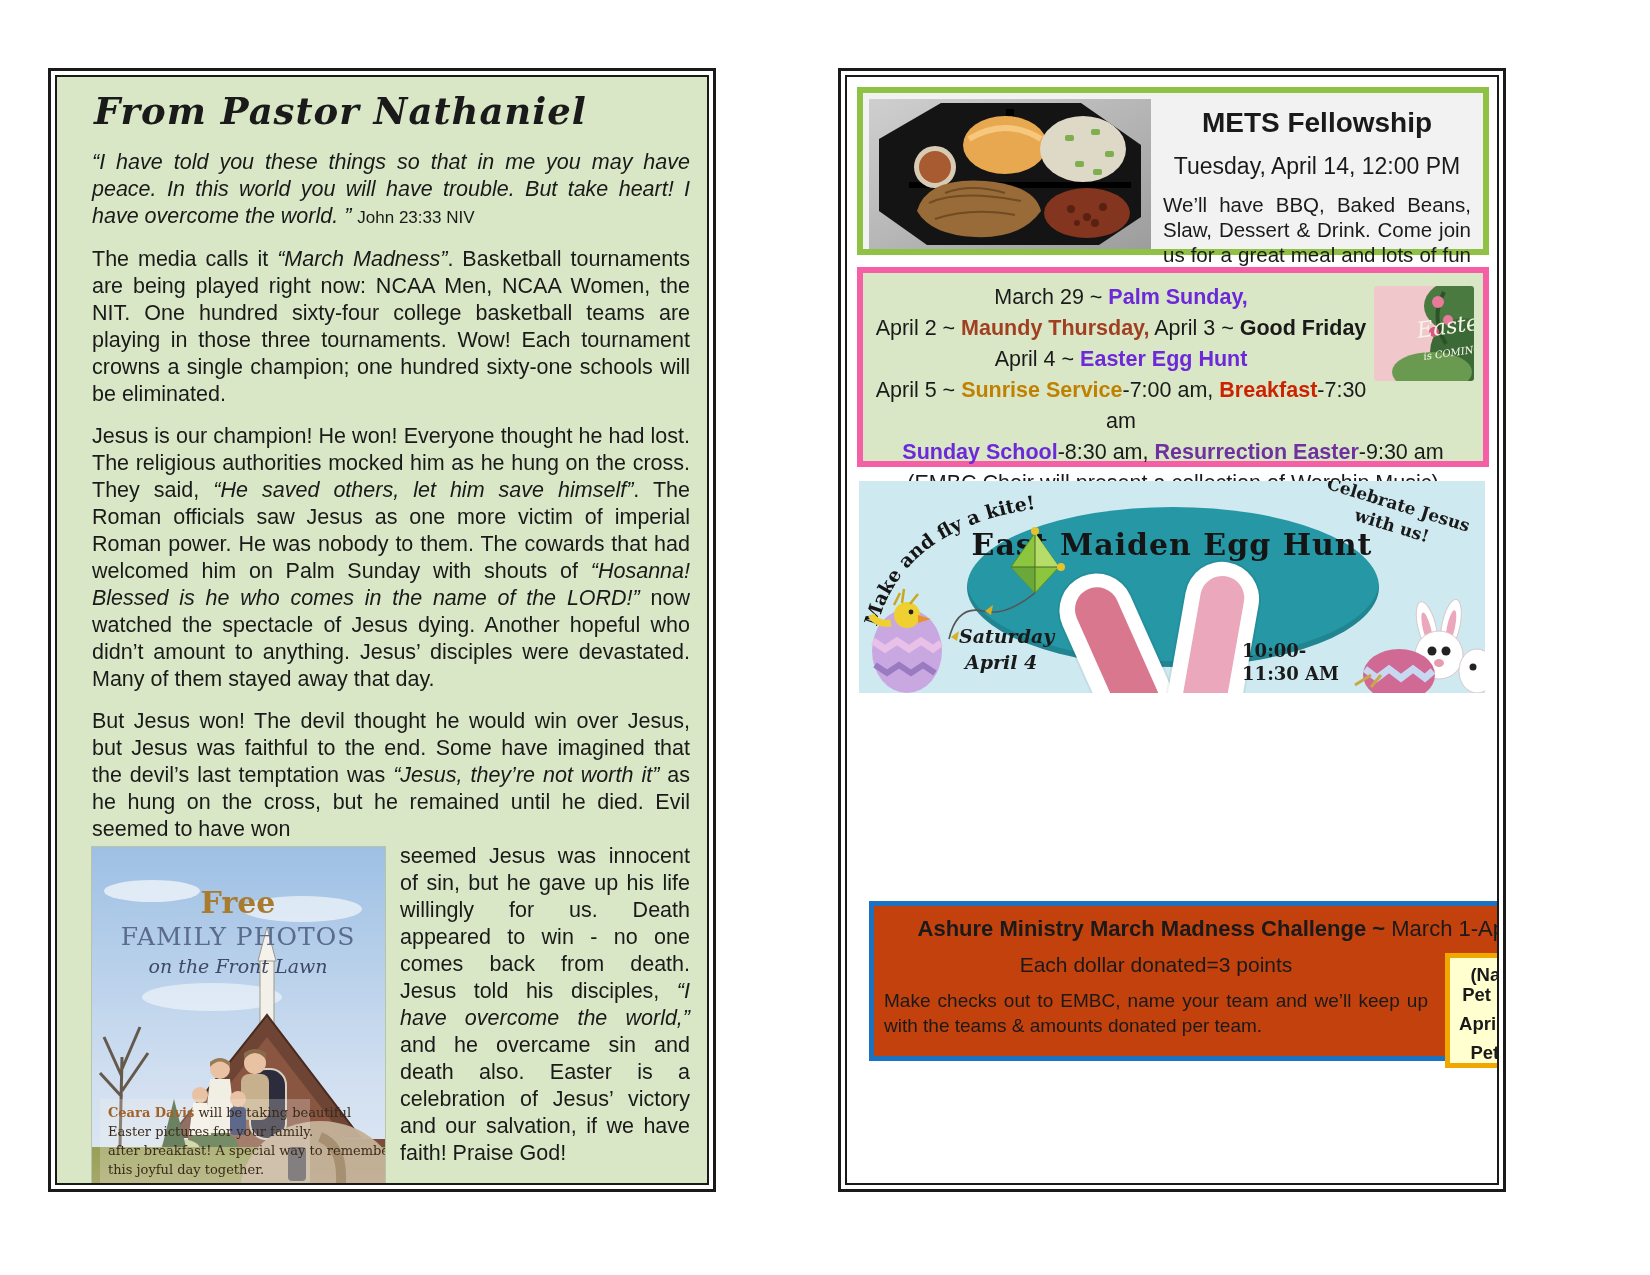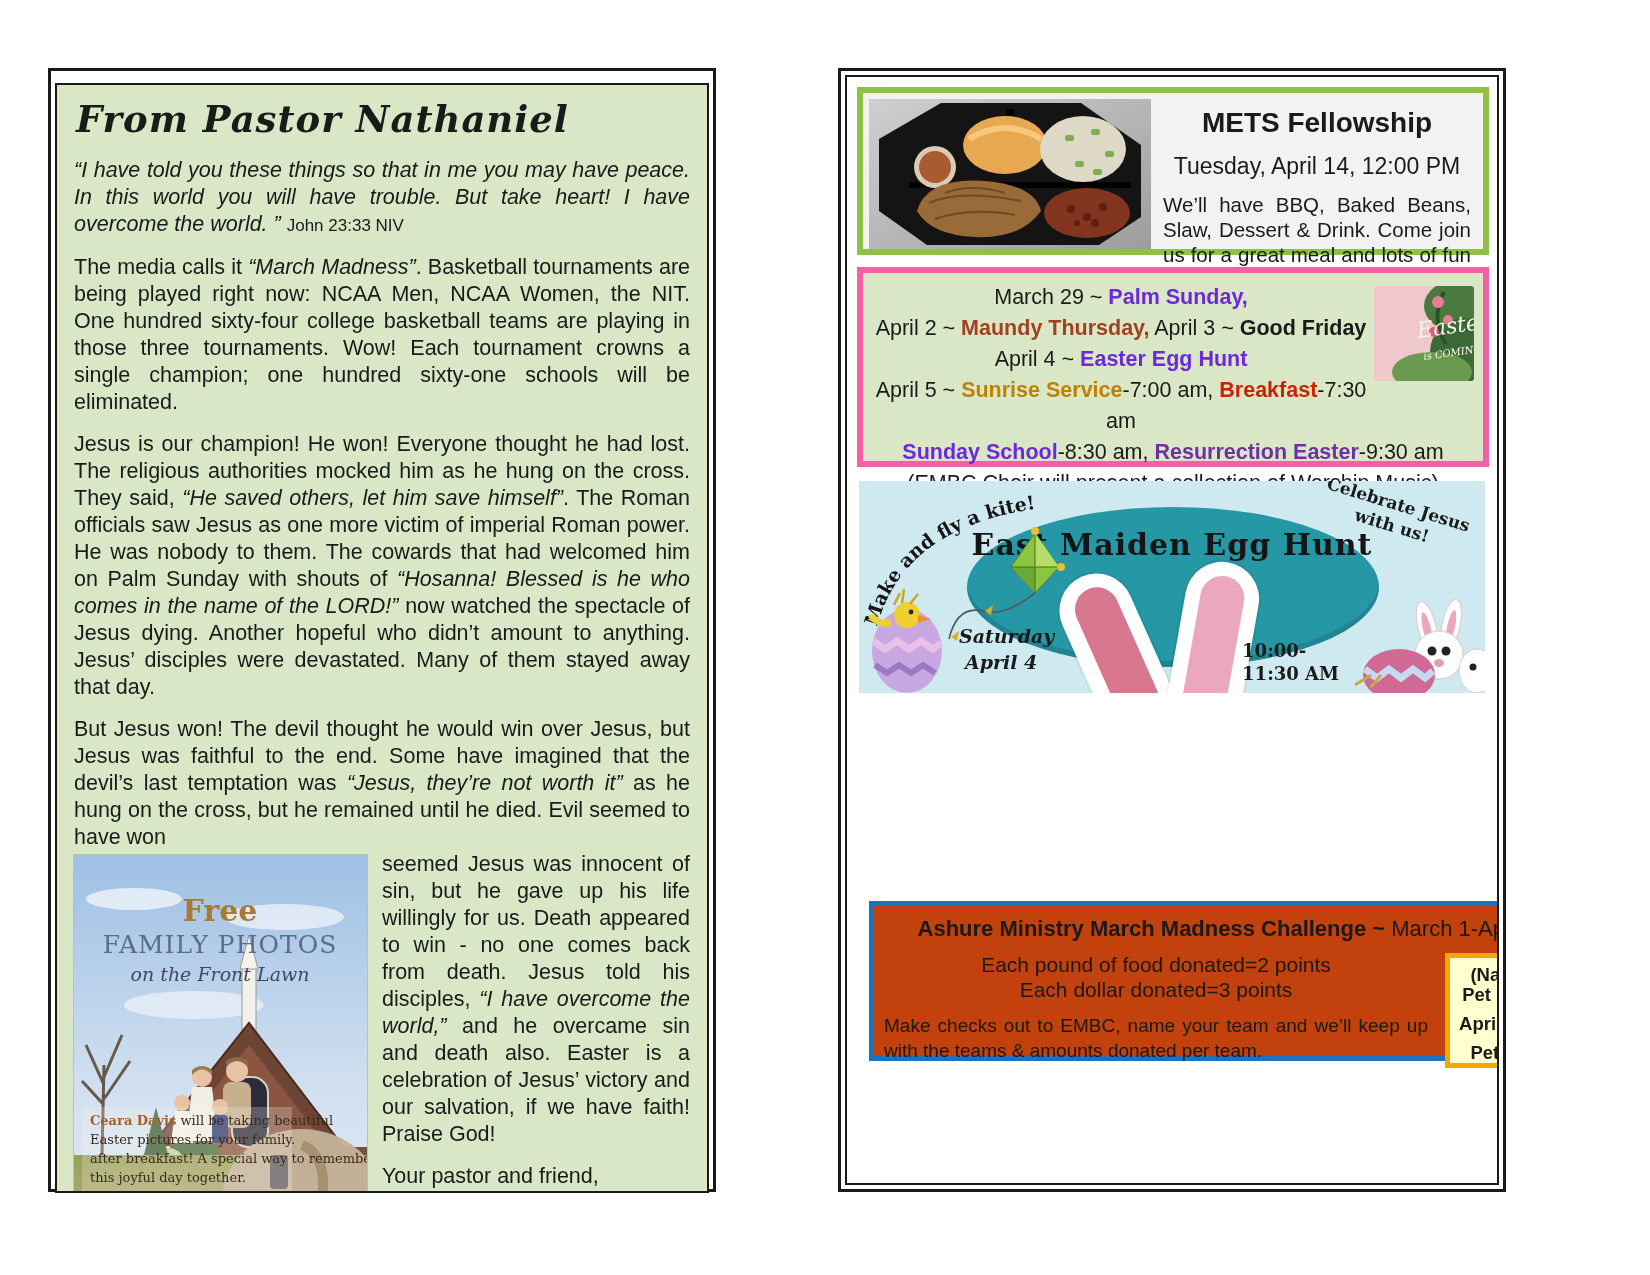--- a/index.html
+++ b/index.html
@@ -5,21 +5,21 @@
   html,body{margin:0;padding:0;}
   body{
     width:1650px;height:1275px;position:relative;background:#ffffff;
     font-family:"Liberation Sans", sans-serif;color:#1a1a1a;
     -webkit-font-smoothing:antialiased;
   }
   .panel{position:absolute;top:68px;width:668px;height:1124px;border:3px solid #1a1a1a;background:#ffffff;padding:4px;box-sizing:border-box;}
   .panel-inner{border:2px solid #1a1a1a;width:100%;height:100%;box-sizing:border-box;overflow:hidden;}
   #left-panel{left:48px;}
   #right-panel{left:838px;}
-  #left-panel .panel-inner{background:#d9e7c6;padding:10px 17px 8px 17px;margin-top:8px;}
+  #left-panel .panel-inner{background:#d9e7c6;padding:10px 17px 8px 35px;}
   #right-panel .panel-inner{background:#ffffff;position:relative;}
 
   
   .pastor-title{font-family:"DejaVu Serif", serif;font-style:italic;font-weight:bold;font-size:37px;letter-spacing:1px;margin:2px 0 16px 2px;}
   .pastor p{font-size:21.5px;line-height:27px;text-align:justify;margin:0 0 15px 0;}
   .quote{font-style:italic;}
   .ref{font-size:17px;}
   .sig-line{font-size:21.5px;line-height:27px;margin:0 0 24px 0;text-align:left;}
   .family-photo{float:left;width:293px;height:404px;margin:4px 15px 0 0;box-shadow:0 0 0 1px rgba(0,0,0,.15);}
 
@@ -301,21 +301,20 @@
         <ellipse cx="142" cy="82" rx="18" ry="22" fill="#ffffff" stroke="#d8c8cc"></ellipse>
         <circle cx="138" cy="78" r="3.5" fill="#222"></circle>
         <path d="M20 96 l16 -10 M36 98 l10 -12" stroke="#caa84a" stroke-width="3"></path>
       </svg>
     </div>
 
     <div id="ashure-box" class="rbox">
       <div class="ashure-title"><span class="b">Ashure Ministry March Madness Challenge ~</span><span> March 1-April 8</span></div>
       <div class="ashure-main">
         <div class="ashure-points">
-          <div>Each pound of food donated=2 points</div>
           <div>Each dollar donated=3 points</div>
         </div>
         <div class="ashure-checks">Make checks out to EMBC, name your team and  we’ll keep up with the teams &amp; amounts donated per team.</div>
       </div>
       <div id="pet-box">
         <div>(National</div>
         <div>Pet Month)</div>
         <div class="pet-focus">April Focus</div>
         <div class="pet-food">Pet Food</div>
       </div>

